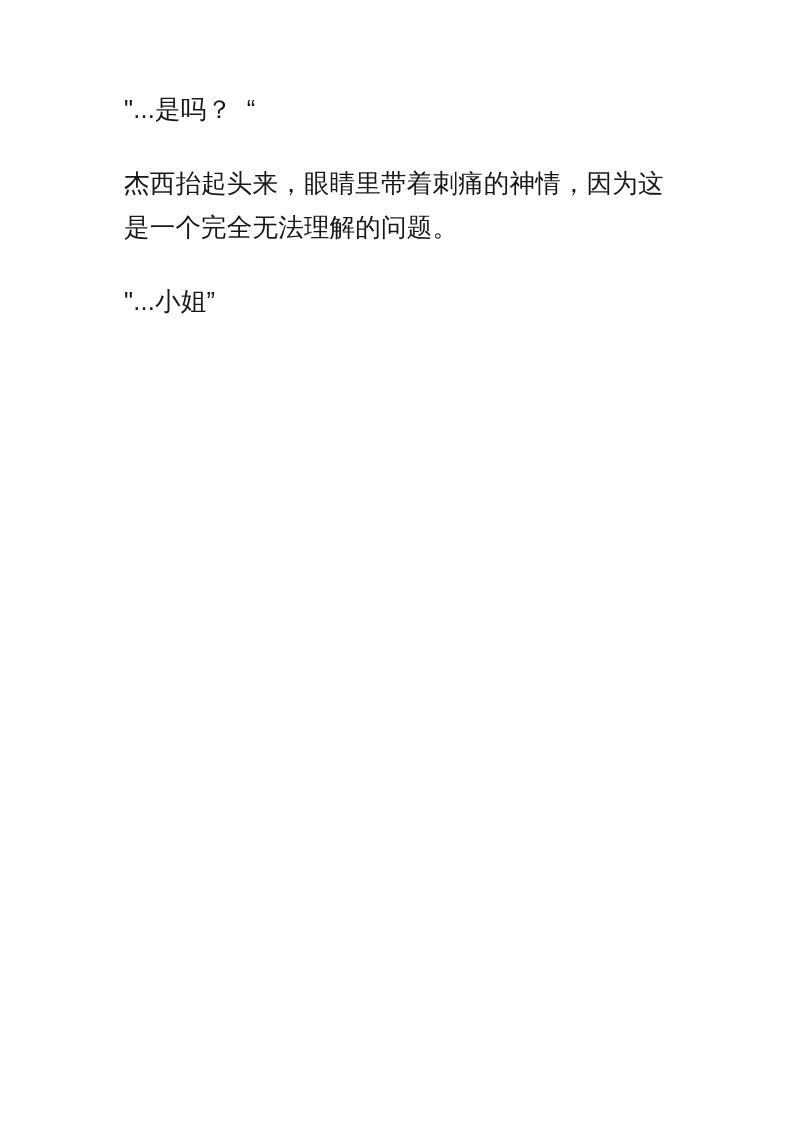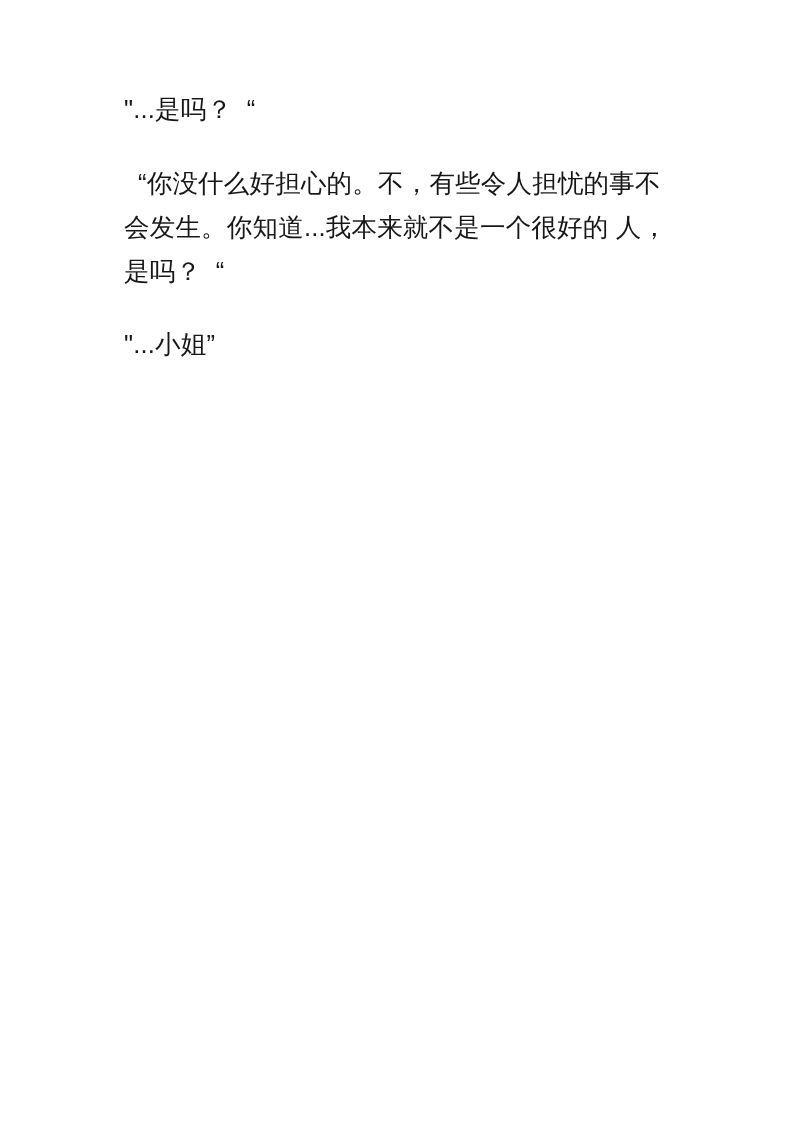--- a/index.html
+++ b/index.html
@@ -40,16 +40,16 @@
   .para:last-child {
     margin-bottom: 0;
   }
 </style>
 </head>
 <body>
 
 <div class="page">
   <div class="doc-body">
     <p class="para">"...是吗？  “</p>
-    <p class="para indent">“你没什么好担心的。不，有些令人担忧的事不会发生。你知道...我本来就不是一个很好的 人，是吗？  “</p>
+    <p class="para">杰西抬起头来，眼睛里带着刺痛的神情，因为这是一个完全无法理解的问题。</p>
     <p class="para">"...小姐”</p>
   </div>
 </div>
 
 </body></html>

